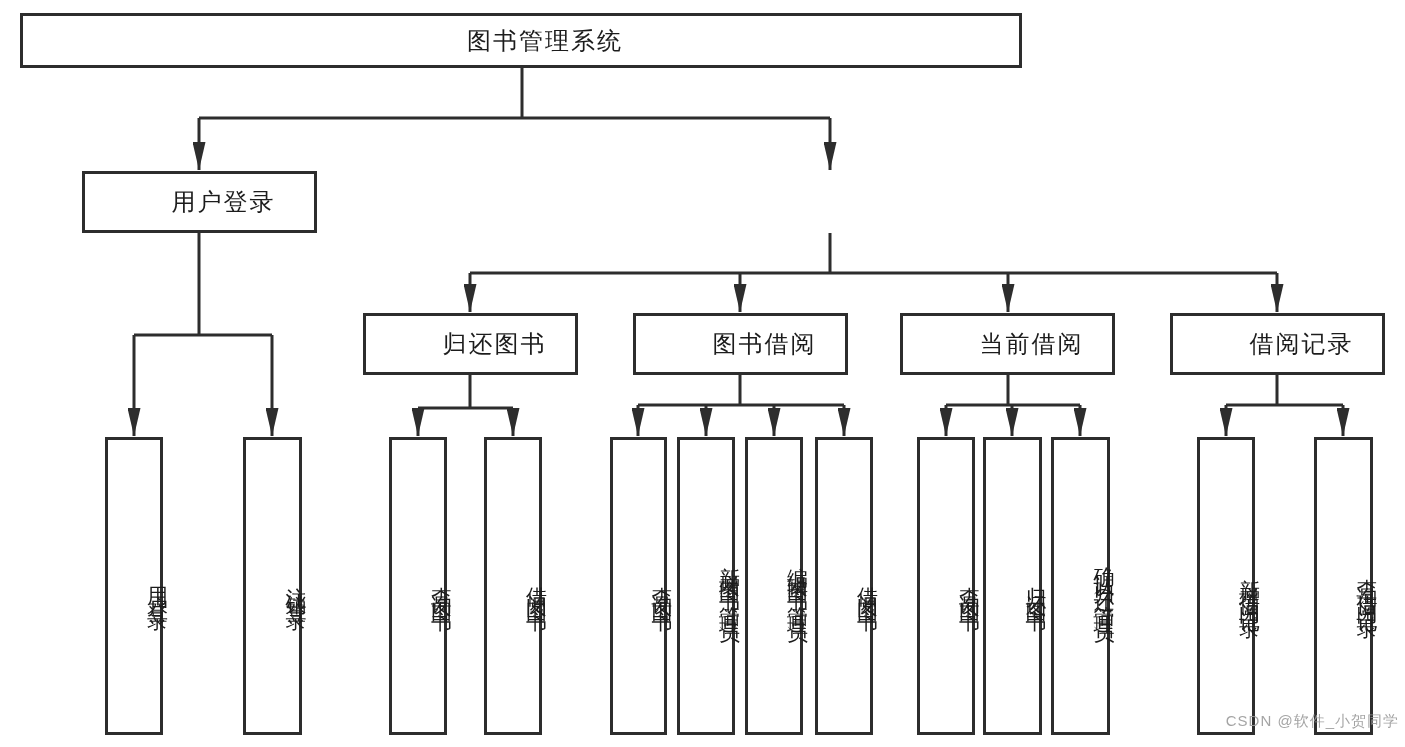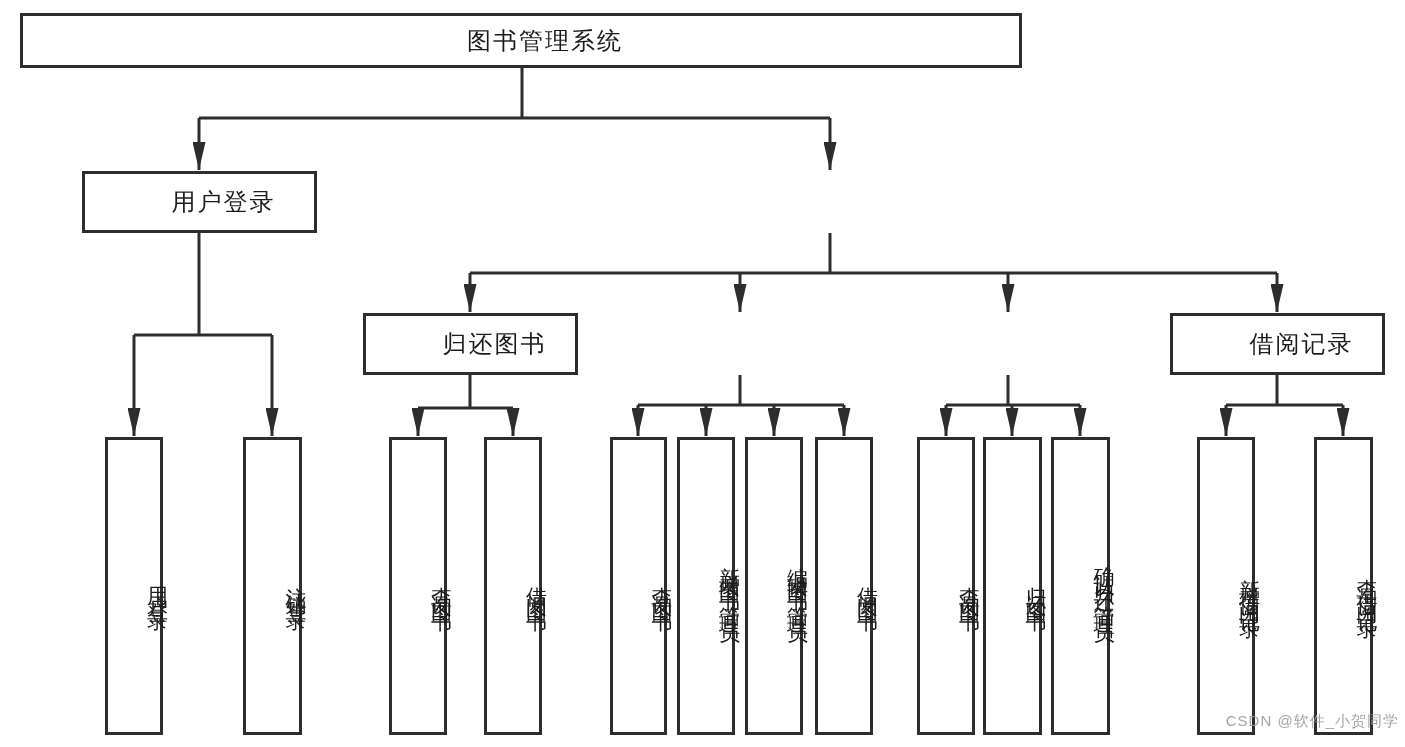--- a/index.html
+++ b/index.html
@@ -115,20 +115,22 @@
       <path d="M1226,405 V436" marker-end="url(#arrow)"></path>
       <path d="M1343,405 V436" marker-end="url(#arrow)"></path>
     </g>
   </svg>
 
   <div class="hbox" style="left:20px;top:13px;width:1002px;height:55px">图书管理系统</div>
 
   <div class="hbox" style="left:82px;top:171px;width:235px;height:62px">用户登录</div>
 
   <div class="hbox" style="left:363px;top:313px;width:215px;height:62px">归还图书</div>
+  <div class="hbox" style="left:633px;top:313px;width:215px;height:62px">图书借阅</div>
+  <div class="hbox" style="left:900px;top:313px;width:215px;height:62px">当前借阅</div>
   <div class="hbox" style="left:1170px;top:313px;width:215px;height:62px">借阅记录</div>
 
   <div class="vbox" style="left:105px;top:437px;width:58px;height:298px">用户登录</div>
   <div class="vbox" style="left:243px;top:437px;width:59px;height:298px">注销登录</div>
 
   <div class="vbox" style="left:389px;top:437px;width:58px;height:298px">查询图书</div>
   <div class="vbox" style="left:484px;top:437px;width:58px;height:298px">借阅图书</div>
 
   <div class="vbox" style="left:610px;top:437px;width:57px;height:298px">查询图书</div>
   <div class="vbox" style="left:677px;top:437px;width:58px;height:298px">新增图书（管理员）</div>

